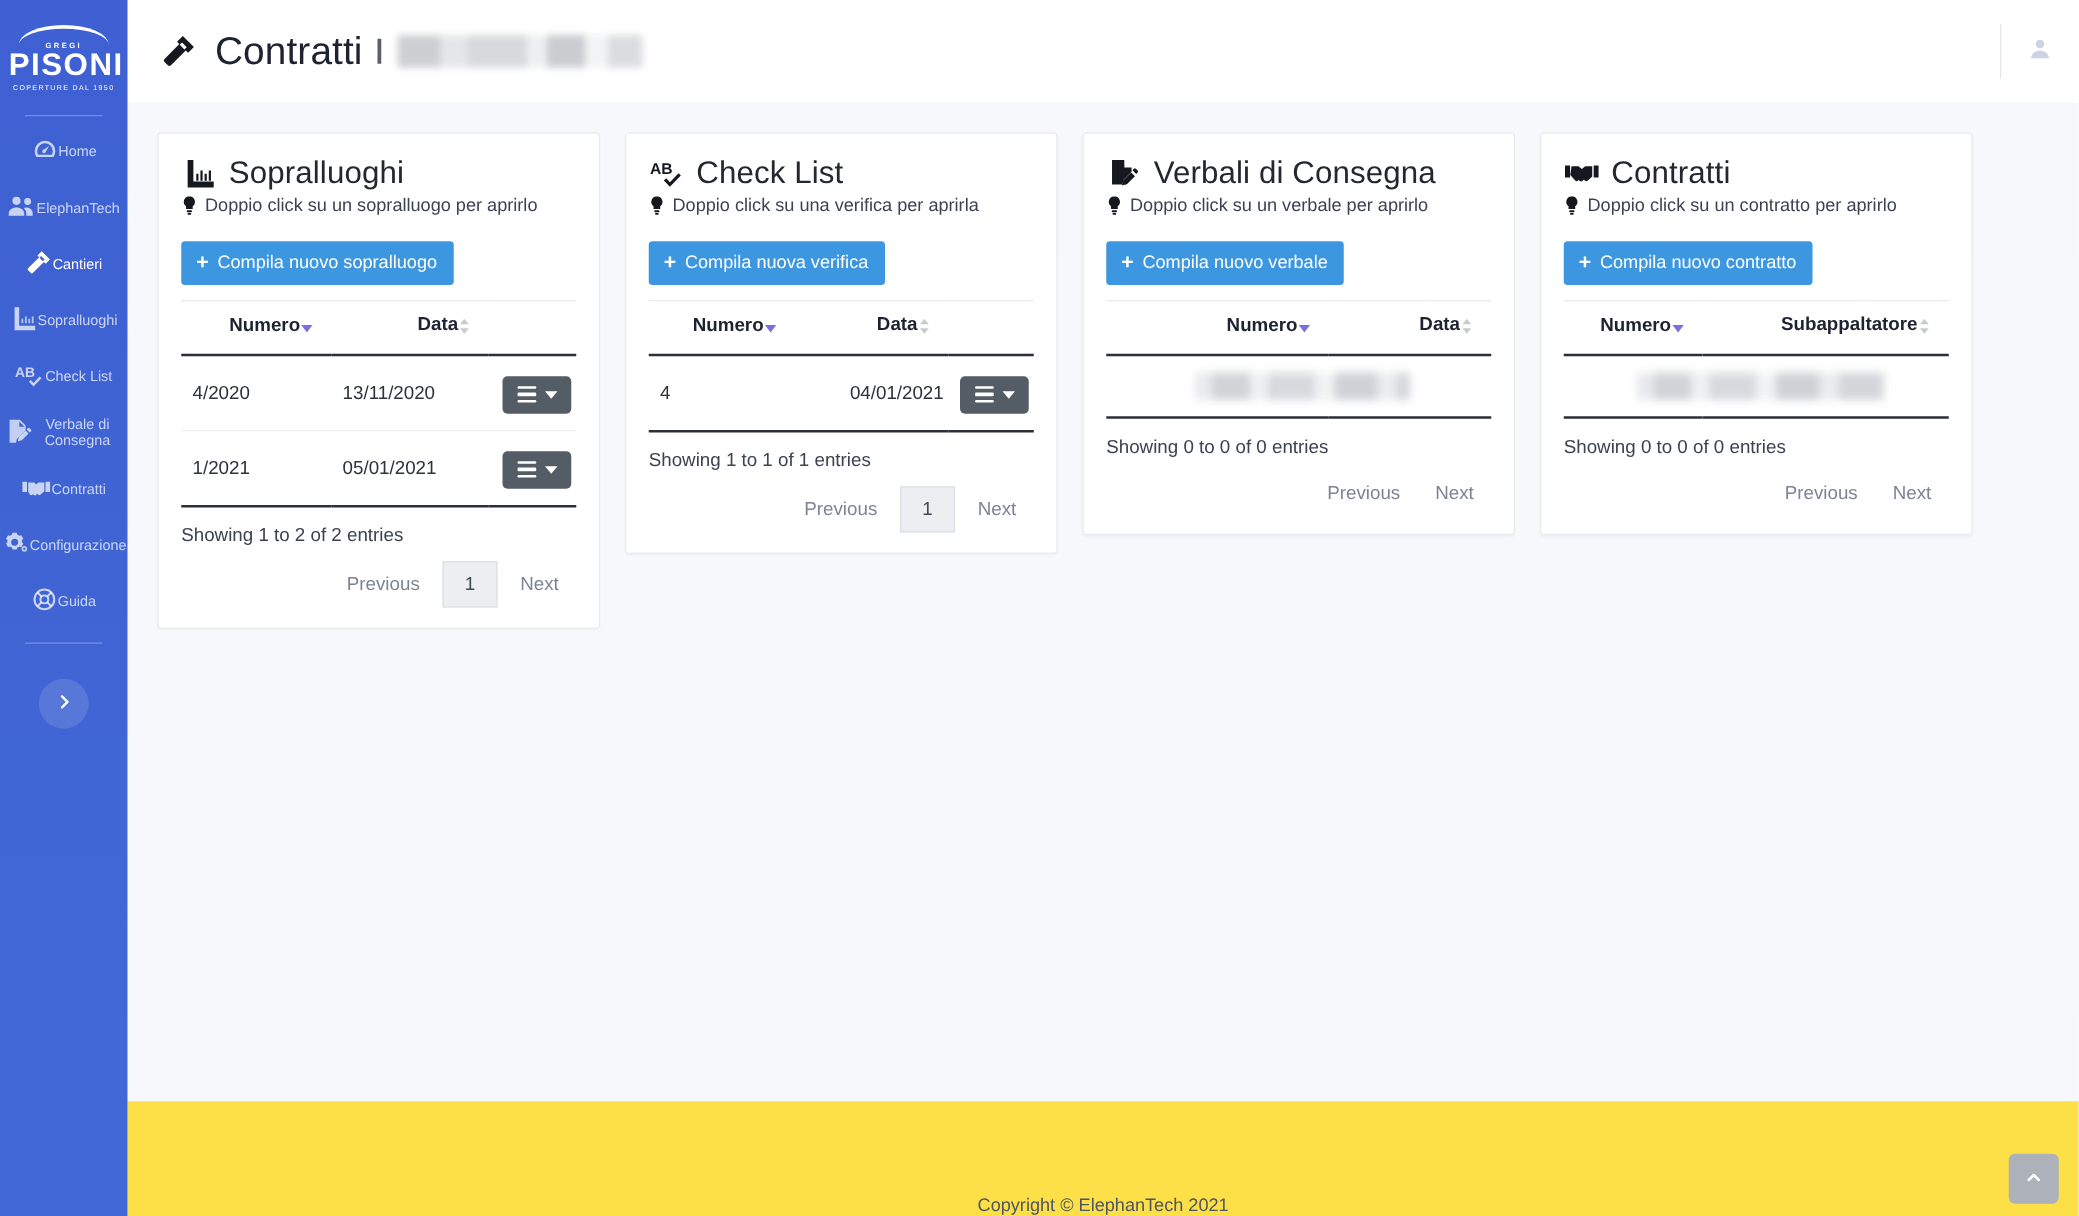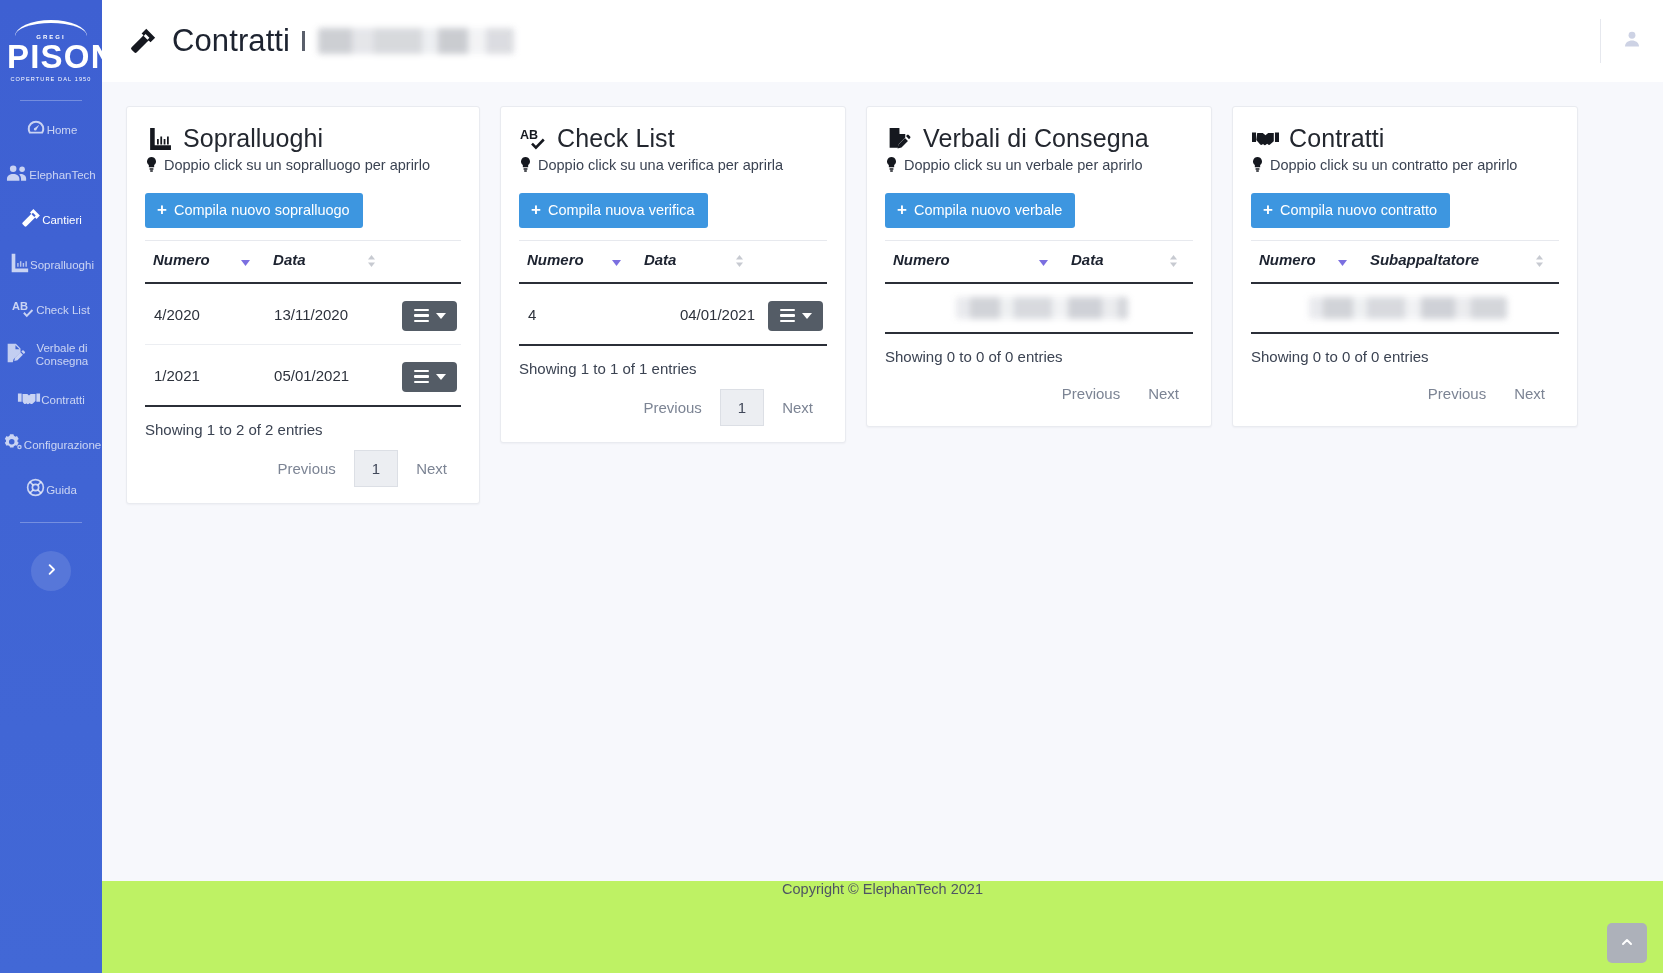--- a/index.html
+++ b/index.html
@@ -19,21 +19,21 @@
     flex: 0 0 102px;
     display: flex; flex-direction: column; align-items: center;
     padding-top: 12px;
     position: relative;
     z-index: 5;
   }
   .logo-wrap { width: 88px; margin: 8px 0 4px 0; text-align: center; color: #fff; }
   .logo-arc { width: 72px; height: 16px; margin: 0 auto;
     border-top: 3px solid #ffffff; border-radius: 50% / 100% 100% 0 0; }
   .logo-top { font-size: 6px; letter-spacing: 2px; font-weight: 700; margin-top: -2px; }
-  .logo-main { font-size: 33px; font-weight: 700; letter-spacing: 1.2px; line-height: 1; }
+  .logo-main { font-size: 25px; font-weight: 700; letter-spacing: 1.2px; line-height: 1; }
   .logo-sub { font-size: 5.6px; letter-spacing: 1.1px; margin-top: 3px; }
   .side-sep { width: 62px; height: 1px; background: rgba(255,255,255,.28); margin: 14px 0 6px 0; }
 
   .nav-item {
     width: 100%; padding: 10px 4px 9px 4px;
     display: flex; flex-direction: row; align-items: center; justify-content: center;
     color: rgba(255,255,255,.72); cursor: pointer; text-decoration: none;
   }
   .nav-item .nav-ico { height: 21px; display: flex; align-items: center; justify-content: center; margin-bottom: 5px; }
   .nav-item .nav-ico svg { display: block; }
@@ -96,23 +96,23 @@
   .btn-primary {
     margin-top: 20px; display: inline-flex; align-items: center; gap: 7px;
     background: #3d96e0; color: #fff; border: none; border-radius: 3px;
     font-size: 14.5px; font-family: inherit; padding: 9px 13px 10px 12px; cursor: pointer;
     line-height: 1;
   }
   .btn-primary .plus { font-size: 17px; font-weight: 700; line-height: 1; margin-top: -1px; }
 
   table.dt { width: 100%; border-collapse: collapse; margin-top: 12px; }
   table.dt thead th {
-    text-align: left; font-size: 15px; font-weight: 700; color: #1d2330;
+    text-align: right; font-size: 15px; font-weight: 700; color: #1d2330;
     padding: 10px 4px 11px 8px; border-top: 1px solid #e7e9ee; border-bottom: 2px solid #2b2f38;
-    white-space: nowrap; position: relative; cursor: pointer; vertical-align: middle; font-style: italic;
+    white-space: nowrap; position: relative; cursor: pointer; vertical-align: middle;
   }
   table.dt thead th .sorter { float: right; margin-right: 10px; margin-top: 3px; }
   table.dt tbody td {
     font-size: 15px; color: #2d323c; padding: 13px 4px 13px 9px;
     border-bottom: 1px solid #eceef2; vertical-align: middle; white-space: nowrap;
   }
   table.dt tbody tr:last-child td { border-bottom: 2px solid #2b2f38; }
   td.cell-num { width: 38%; }
   td.cell-date { width: 40%; }
   td.cell-act { width: 22%; text-align: right; padding-right: 0; }
@@ -140,21 +140,21 @@
     height: 22px; border-radius: 2px; filter: blur(3.2px); opacity: .95;
     background: linear-gradient(90deg,
        #e8e9ed 0 14px, #cfd1d6 14px 44px, #eef0f2 44px 58px, #d6d8dd 58px 96px,
        #f1f2f4 96px 112px, #cdcfd5 112px 146px, #eaebee 146px 162px, #d2d4d9 162px 196px);
   }
   .blur-row.c3 { width: 172px; margin: 0 auto; }
   .blur-row.c4 { width: 198px; margin: 0 auto; }
 
   
   #footer {
-    height: 92px; background: #bef264; display: flex; align-items: flex-start; justify-content: center;
+    height: 92px; background: #fde047; display: flex; align-items: flex-end; justify-content: center;
     flex: 0 0 92px; color: #4f5563; font-size: 14.5px; position: relative;
   }
   .scroll-top {
     position: absolute; right: 16px; bottom: 10px;
     width: 40px; height: 40px; border-radius: 5px; background: #adb1ba;
     display: flex; align-items: center; justify-content: center; cursor: pointer; border: none;
   }
 </style>
 </head>
 <body>

